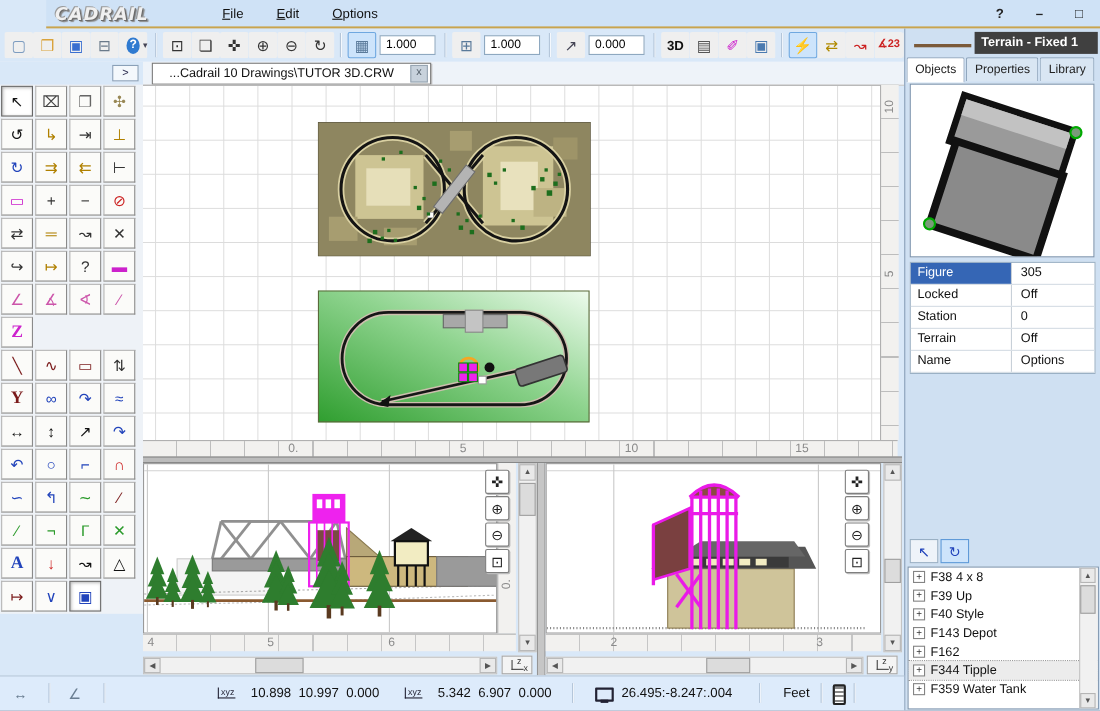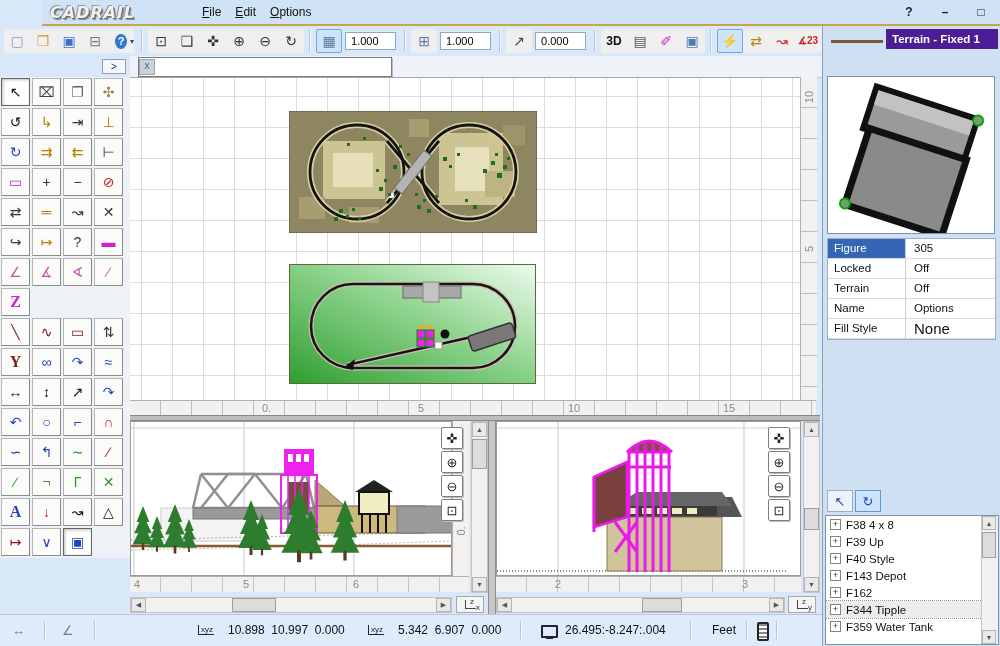--- a/index.html
+++ b/index.html
@@ -1,21 +1,21 @@
 <!DOCTYPE html>
 <html><head>
 <meta charset="utf-8">
 <style>
   html,body{margin:0;padding:0;background:#9aa8b8;}
   #app{position:relative;width:1000px;height:646px;background:#d9e8f8;font-family:"Liberation Sans",sans-serif;overflow:hidden;color:#111;}
   
   #titlebar{position:absolute;left:0;top:0;width:1000px;height:24px;background:#cfe2f6;border-bottom:2px solid #c9a44e;display:flex;align-items:center;margin-left:42px;}
   .logo{width:138px;font-family:"DejaVu Sans",sans-serif;font-style:italic;font-weight:bold;font-size:16px;letter-spacing:1px;color:#f0f0f0;
     text-shadow:-1px -1px 0 #9a9a9a,1px 1px 0 #6a6a6a,2px 2px 1px #8a8a8a;padding-left:8px;white-space:nowrap;overflow:hidden;}
-  #menus{display:flex;gap:14px;margin-left:14px;font-size:12px;}
+  #menus{display:flex;gap:30px;margin-left:14px;font-size:12px;}
   .menu-item{display:inline-block;cursor:default;}
   .menu-item::first-letter{text-decoration:underline;}
   .hint{font-size:11.5px;margin-left:52px;white-space:pre;}
   .winbtns{margin-left:auto;display:flex;align-items:center;gap:6px;padding-right:10px;}
   .winbtn{width:30px;height:18px;text-align:center;font-size:12px;font-weight:bold;color:#222;line-height:18px;}
   
   #toolbar{position:absolute;left:0;top:26px;width:822px;height:30px;background:#d9e8f8;display:flex;align-items:center;padding-left:4px;box-sizing:border-box;}
   .tgroup{display:flex;align-items:center;}
   .tbtn{width:26px;height:24px;display:flex;align-items:center;justify-content:center;border:1px solid transparent;border-radius:2px;font-size:14px;flex:none;}
   .tbtn.pressed{background:#cde4fb;border-color:#6fa8e0;}
@@ -69,28 +69,28 @@
   .axisbadge{position:absolute;width:28px;height:17px;background:#f4f4f4;border:1px solid #a8a8a8;box-sizing:border-box;font-size:8px;color:#333;}
   .axisbadge .a1{position:absolute;left:13px;top:0px;}
   .axisbadge .a2{position:absolute;right:3px;bottom:0px;}
   .axisbadge::before{content:"";position:absolute;left:8px;bottom:3px;width:10px;height:8px;border-left:1px solid #444;border-bottom:1px solid #444;}
   
   .zoomstack{position:absolute;width:24px;display:flex;flex-direction:column;gap:2px;}
   .zbtn{width:22px;height:22px;background:#fff;border:1px solid #7f7f7f;border-radius:2px;font-size:13px;display:flex;align-items:center;justify-content:center;color:#222;box-shadow:1px 1px 0 #bbb;padding:0;}
   
   #rightpanel{position:absolute;left:822px;top:26px;width:178px;height:620px;background:#cfe0f2;border-left:1px solid #8aa0b8;box-sizing:border-box;}
   #line-swatch{position:absolute;left:8px;top:14px;width:52px;height:3px;background:#7b5a3a;}
-  #rp-title{position:absolute;left:63px;top:3px;width:112px;height:20px;background:#4c1d95;color:#fff;font-weight:bold;font-size:11.5px;line-height:20px;padding-left:6px;box-sizing:border-box;}
+  #rp-title{position:absolute;left:63px;top:3px;width:112px;height:20px;background:#404040;color:#fff;font-weight:bold;font-size:11.5px;line-height:20px;padding-left:6px;box-sizing:border-box;}
   #rp-tabs{position:absolute;left:1px;top:26px;height:22px;display:flex;}
   .rtab{height:21px;line-height:21px;padding:0 7px;font-size:11px;background:#d9e6f3;border:1px solid #8aa0b8;border-bottom:none;margin-right:1px;color:#222;border-radius:2px 2px 0 0;}
   .rtab.active{background:#fff;font-weight:normal;height:22px;}
   #preview{position:absolute;left:4px;top:50px;width:168px;height:158px;background:#fff;border:1px solid #7a92ac;box-sizing:border-box;}
   #propgrid{position:absolute;left:4px;top:212px;width:169px;background:#fff;border:1px solid #9ab0c4;box-sizing:border-box;}
   .prow{display:flex;height:19px;border-bottom:1px solid #d4dce4;align-items:stretch;font-size:11.5px;}
-  .plabel{width:78px;border-right:1px solid #c8d0d8;padding:3px 0 0 6px;box-sizing:border-box;}
+  .plabel{width:92px;border-right:1px solid #c8d0d8;padding:3px 0 0 6px;box-sizing:border-box;}
   .pvalue{flex:1;padding:3px 0 0 8px;}
   .prow.selected .plabel{background:#3566b5;color:#fff;}
   .prow.big .pvalue{font-size:15px;padding-top:1px;}
   #listbar{position:absolute;left:4px;top:464px;display:flex;gap:2px;}
   .lbtn{width:26px;height:22px;background:#eef3f9;border:1px solid #9ab0c4;font-size:13px;color:#2244bb;display:flex;align-items:center;justify-content:center;padding:0;}
   .lbtn.pressed{background:#cde4fb;border-color:#5f9ad8;}
   #objtree{position:absolute;left:2px;top:489px;width:174px;height:130px;background:#fff;border:1px solid #7a92ac;box-sizing:border-box;overflow:hidden;}
   .trow{display:flex;align-items:center;height:17px;font-size:11.5px;padding-left:4px;}
   .trow.selected{background:#ececec;outline:1px dotted #999;}
   .exp{width:9px;height:9px;border:1px solid #848484;background:#fff;font-size:9px;line-height:8px;text-align:center;color:#333;margin-right:5px;flex:none;}
@@ -230,20 +230,21 @@
           <span class="tg" style="color: rgb(168, 152, 104);">▦</span>
         </button>
       </div>
   </div>
 
   <div id="tabstrip">
     <div class="strip-left">
       <button id="palette-expander">&gt;</button>
     </div>
     <div class="doc-tab">
+      <span class="lbl">...Cadrail 10 Drawings\TUTOR 3D.CRW</span>
       <span class="tab-close">x</span>
     </div>
   </div>
 
   <div id="left-bg"></div>
   <div id="palette">
 
   <button class="tool pressed">
         <span class="tg" style="color: rgb(17, 17, 17);">↖</span>
       </button>
@@ -743,20 +744,26 @@
 
   <button class="zbtn">✜</button>
       <button class="zbtn">⊕</button>
       <button class="zbtn">⊖</button>
       <button class="zbtn">⊡</button>
     </div>
 
   <div id="rightpanel">
     <div id="line-swatch"></div>
     <div id="rp-title">Terrain - Fixed 1</div>
+    <div id="rp-tabs">
+
+    <span class="rtab active">Objects</span>
+        <span class="rtab">Properties</span>
+        <span class="rtab">Library</span>
+      </div>
     <div id="preview">
       <svg width="166" height="156" viewBox="0 0 166 156">
         <g transform="translate(84,82) rotate(18)">
           <rect x="-56" y="-58" width="106" height="44" fill="#9a9a9a" stroke="#111" stroke-width="6"></rect>
           <rect x="-53" y="-55" width="100" height="15" fill="#c2c2c2"></rect>
           <rect x="-50" y="-16" width="102" height="80" fill="#8a8a8a" stroke="#111" stroke-width="7"></rect>
           <circle cx="51" cy="-57" r="5" fill="#7a9a7a" stroke="#00aa00" stroke-width="2"></circle>
           <circle cx="-50" cy="63" r="5" fill="#7a9a7a" stroke="#00aa00" stroke-width="2"></circle>
         </g>
       </svg>
@@ -766,35 +773,35 @@
         <div class="prow selected">
           <span class="plabel">Figure</span>
           <span class="pvalue">305</span>
         </div>
 
         <div class="prow">
           <span class="plabel">Locked</span>
           <span class="pvalue">Off</span>
         </div>
 
+        <div class="prow">
+          <span class="plabel">Station</span>
+          <span class="pvalue">0</span>
+        </div>
 
         <div class="prow">
           <span class="plabel">Terrain</span>
           <span class="pvalue">Off</span>
         </div>
 
         <div class="prow">
           <span class="plabel">Name</span>
           <span class="pvalue">Options</span>
         </div>
 
-        <div class="prow big">
-          <span class="plabel">Fill Style</span>
-          <span class="pvalue">None</span>
-        </div>
       </div>
     <div id="listbar">
 
     <button class="lbtn">↖</button>
         <button class="lbtn pressed">↻</button>
       </div>
     <div id="objtree">
       <div>
 
           <div class="trow">

